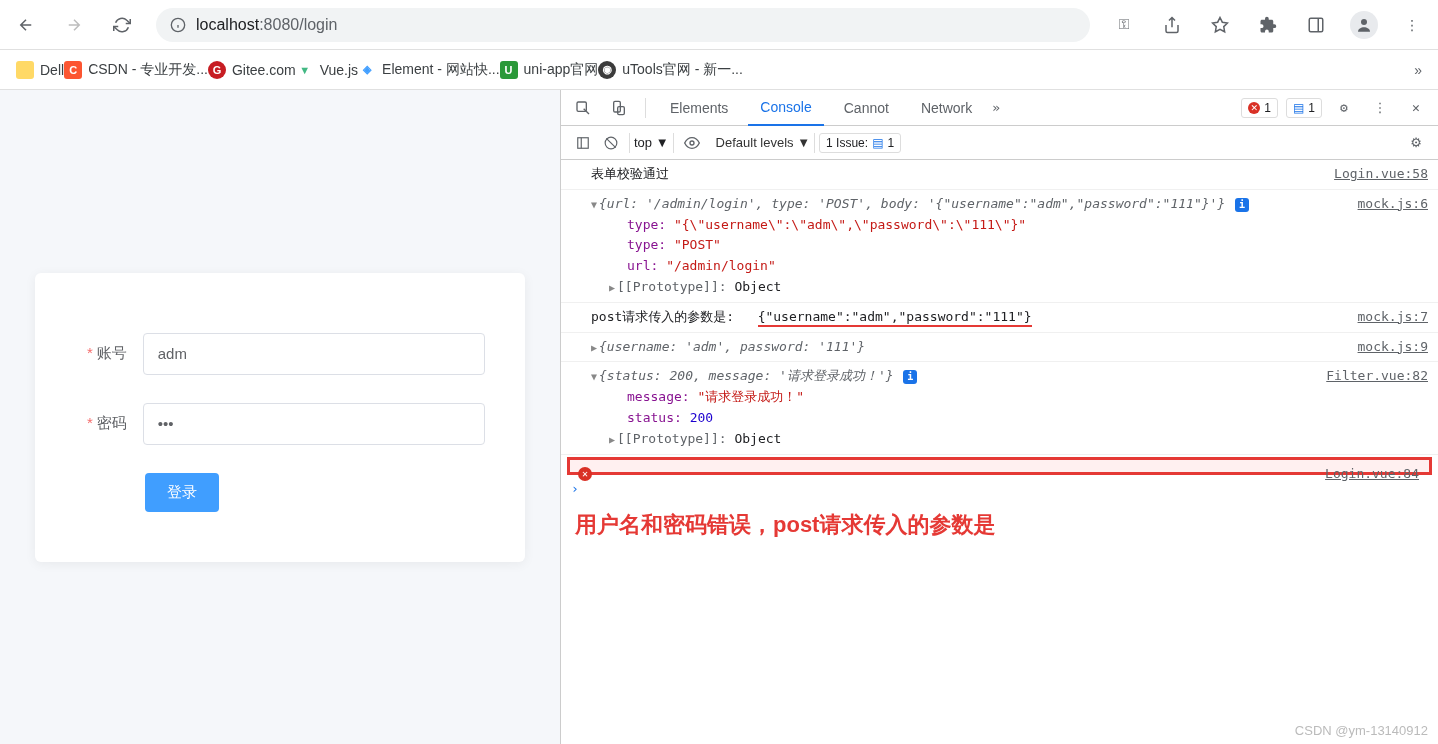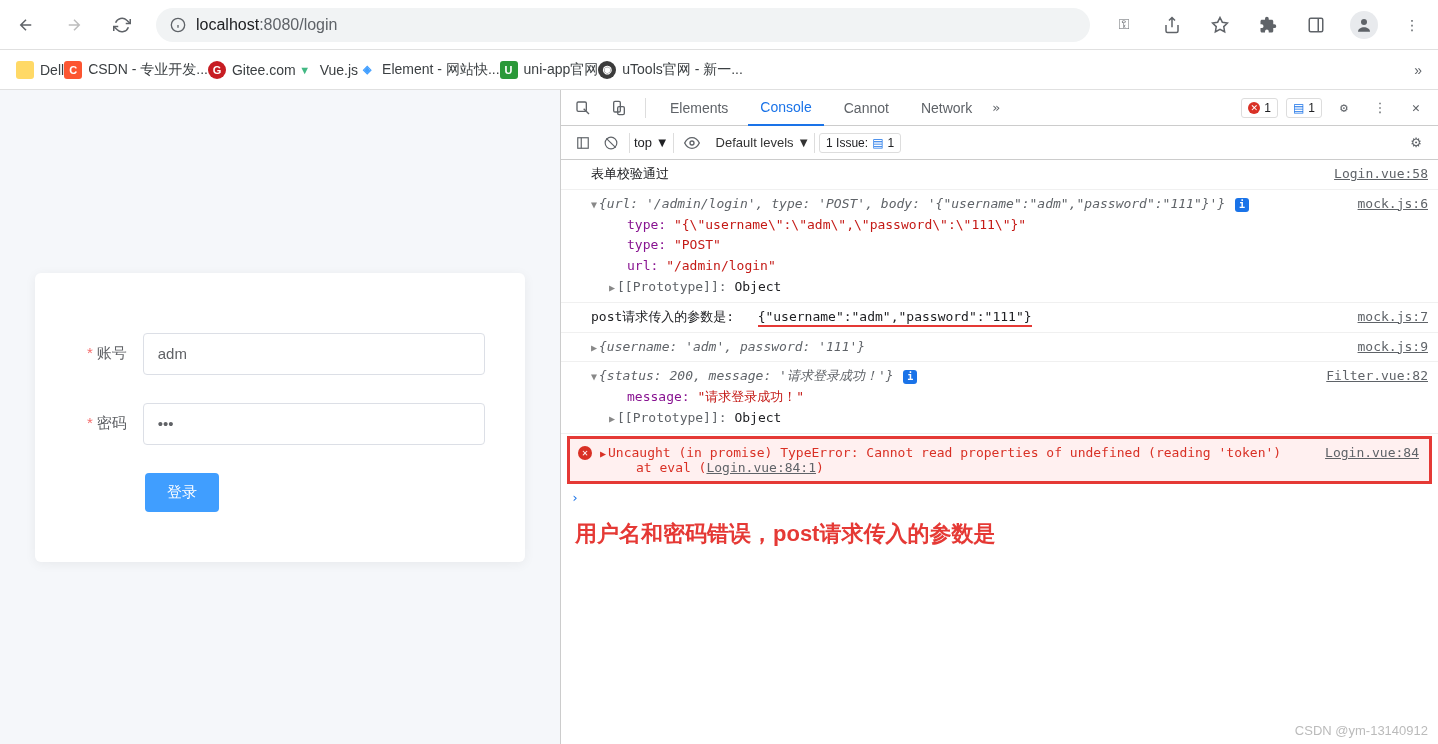--- a/index.html
+++ b/index.html
@@ -278,28 +278,27 @@
 
       <div class="log-row">
         <span class="src">mock.js:9</span>
         <span class="expand-tri">▶</span><span class="obj-brace">{username: </span><span class="obj-str obj-ital">'adm'</span><span class="obj-brace">, password: </span><span class="obj-str obj-ital">'111'</span><span class="obj-brace">}</span>
       </div>
 
       <div class="log-row">
         <span class="src">Filter.vue:82</span>
         <div><span class="expand-tri">▼</span><span class="obj-brace">{status: </span><span class="obj-num obj-ital">200</span><span class="obj-brace">, message: </span><span class="obj-str obj-ital">'请求登录成功！'</span><span class="obj-brace">}</span> <span class="info-icon">i</span></div>
         <div class="indent2"><span class="obj-key">message:</span> <span class="obj-str">"请求登录成功！"</span></div>
+        <div class="indent2"><span class="obj-key">status:</span> <span class="obj-num">200</span></div>
         <div class="indent1"><span class="expand-tri">▶</span><span class="obj-proto">[[Prototype]]:</span><span> Object</span></div>
       </div>
 
       <div class="log-error">
         <span class="err-circle">✕</span>
         <span class="src">Login.vue:84</span>
-        <div><span class="expand-tri" style="color:#d93025">▶</span><span>Uncaught (in promise) TypeError: Cannot read properties of undefined (reading 'token')</span></div>
-        <div class="indent2"><span>at eval (</span><span class="err-link">Login.vue:84:1</span><span>)</span></div>
       </div>
 
       <div class="prompt-row">›</div>
 
       <div class="annotation">用户名和密码错误，post请求传入的参数是</div>
     </div>
 
     <div class="watermark">CSDN @ym-13140912</div>
   </div>
 </div>

